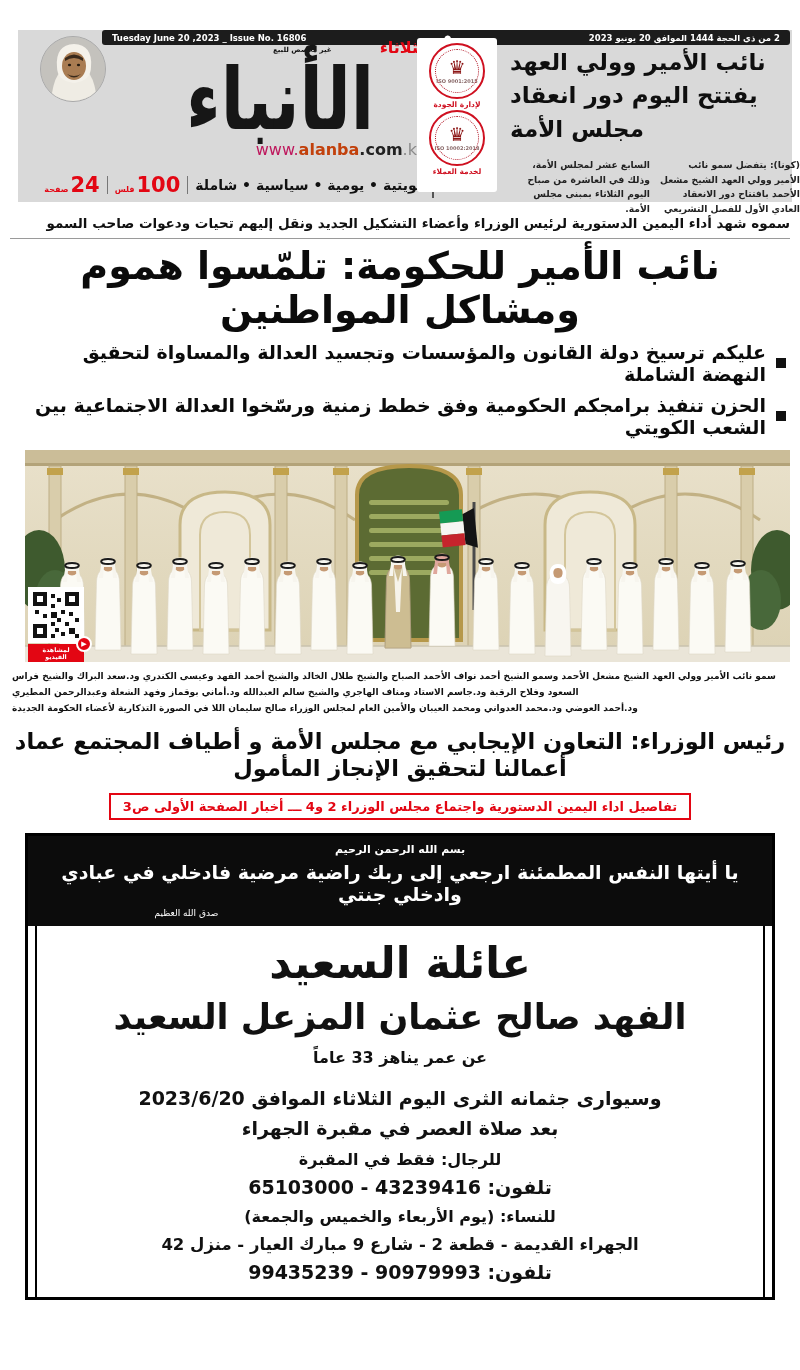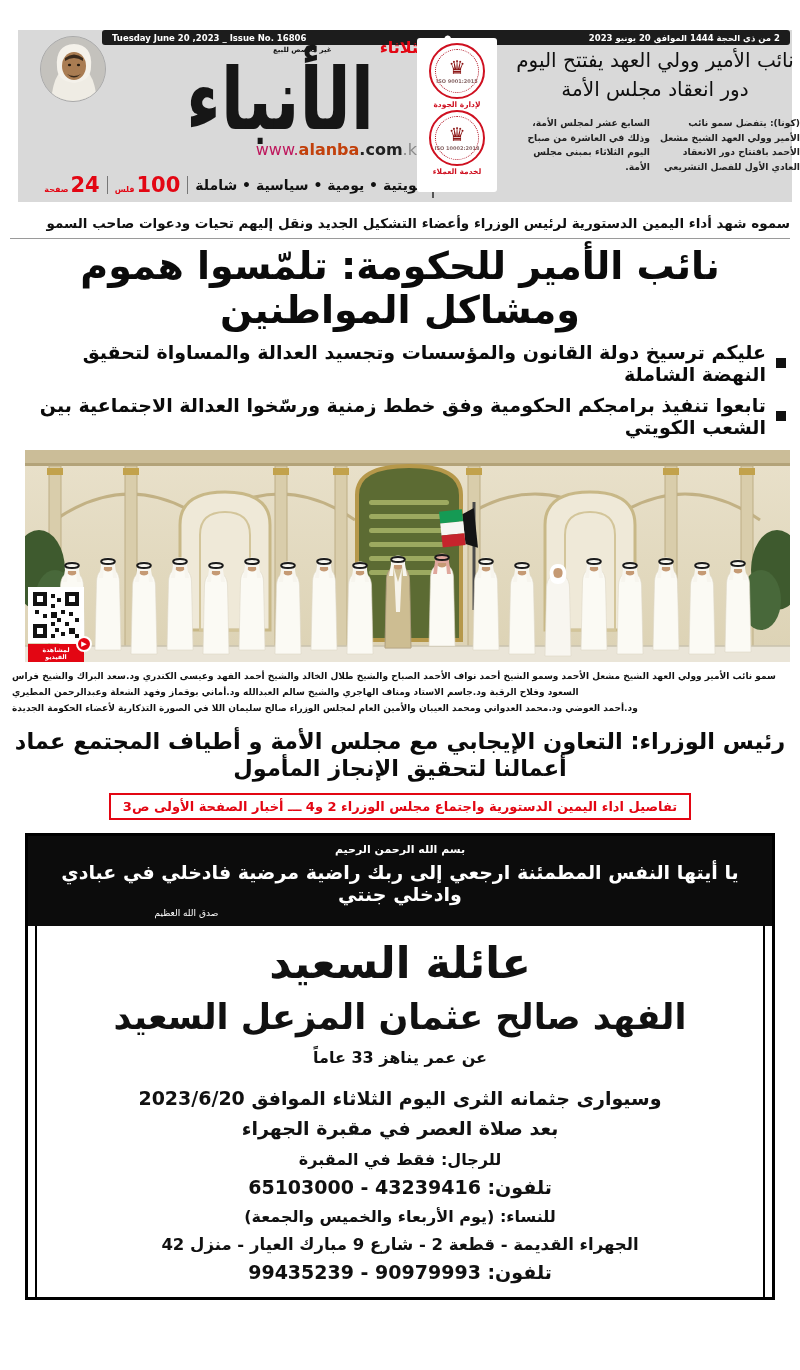--- a/index.html
+++ b/index.html
@@ -60,21 +60,21 @@
   }
   .stamp {
     width:56px; height:56px; border:2px solid #cf1020; border-radius:50%;
     position:relative; display:flex; flex-direction:column; align-items:center; justify-content:center; flex:none;
   }
   .stamp::before { content:""; position:absolute; inset:4px; border:1px dotted #b01020; border-radius:50%; }
   .crown { color:#8c1515; font-size:19px; line-height:1; }
   .iso-code { font-size:5px; color:#8a6a6a; font-weight:bold; margin-top:1px; }
   .stamp-label { color:#cf1020; font-size:7.5px; font-weight:bold; }
   .lead { position:absolute; left:492px; top:16px; width:290px; direction:rtl; }
-  .lead-headline { font-size:20px; font-weight:normal; text-align:center; line-height:1.45; color:#0f0f0f; }
+  .lead-headline { font-size:23px; font-weight:bold; text-align:left; line-height:1.45; color:#0f0f0f; }
   .lead-body {
     margin-top:12px; column-count:2; column-gap:10px;
     font-size:9.2px; font-weight:bold; text-align:right; line-height:1.6; color:#222;
   }
 
   
   .kicker {
     margin:13px 10px 0; direction:rtl; text-align:right;
     font-size:13.5px; font-weight:bold; padding-bottom:7px; border-bottom:1px solid #9a9a9a;
   }
@@ -207,21 +207,21 @@
 
 <div class="kicker">سموه شهد أداء اليمين الدستورية لرئيس الوزراء وأعضاء التشكيل الجديد ونقل إليهم تحيات ودعوات صاحب السمو</div>
 <div class="main-headline">نائب الأمير للحكومة: تلمّسوا هموم ومشاكل المواطنين</div>
 
 <div class="bullet-row">
   <span class="square"></span>
   <span>عليكم ترسيخ دولة القانون والمؤسسات وتجسيد العدالة والمساواة لتحقيق النهضة الشاملة</span>
 </div>
 <div class="bullet-row">
   <span class="square"></span>
-  <span>تابعوا تنفيذ برامجكم الحكومية وفق خطط زمنية ورسّخوا العدالة الاجتماعية بين الشعب الكويتي</span>
+  <span>الحزن تنفيذ برامجكم الحكومية وفق خطط زمنية ورسّخوا العدالة الاجتماعية بين الشعب الكويتي</span>
 </div>
 
 <div class="photo-wrap">
   <svg class="scene" viewBox="0 0 765 212" preserveAspectRatio="none">
     <defs>
       <linearGradient id="wall" x1="0" y1="0" x2="0" y2="1">
         <stop offset="0" stop-color="#e9e1cb"></stop>
           <stop offset="1" stop-color="#dcd2b4"></stop>
       </linearGradient>
       <g id="fig">

